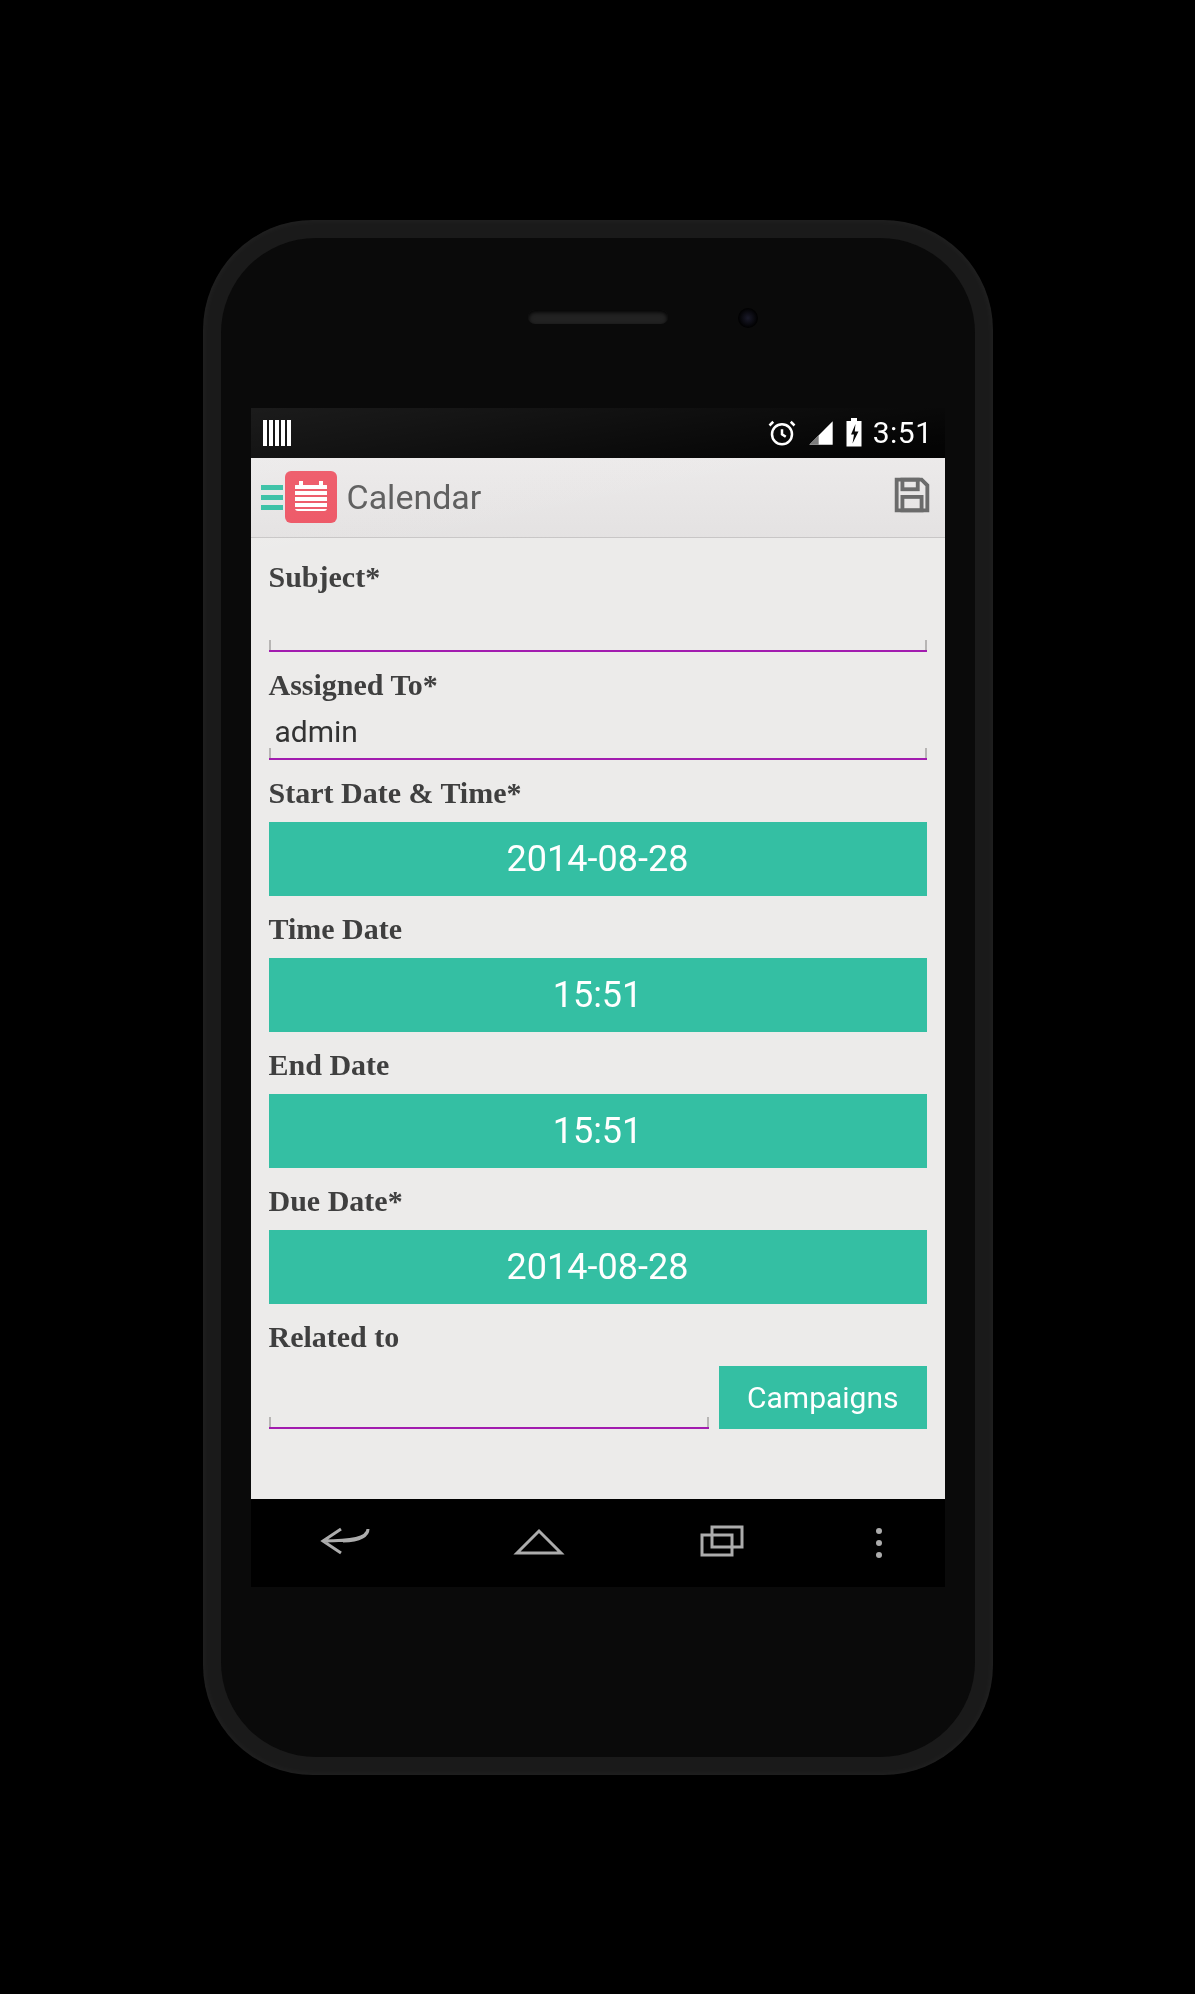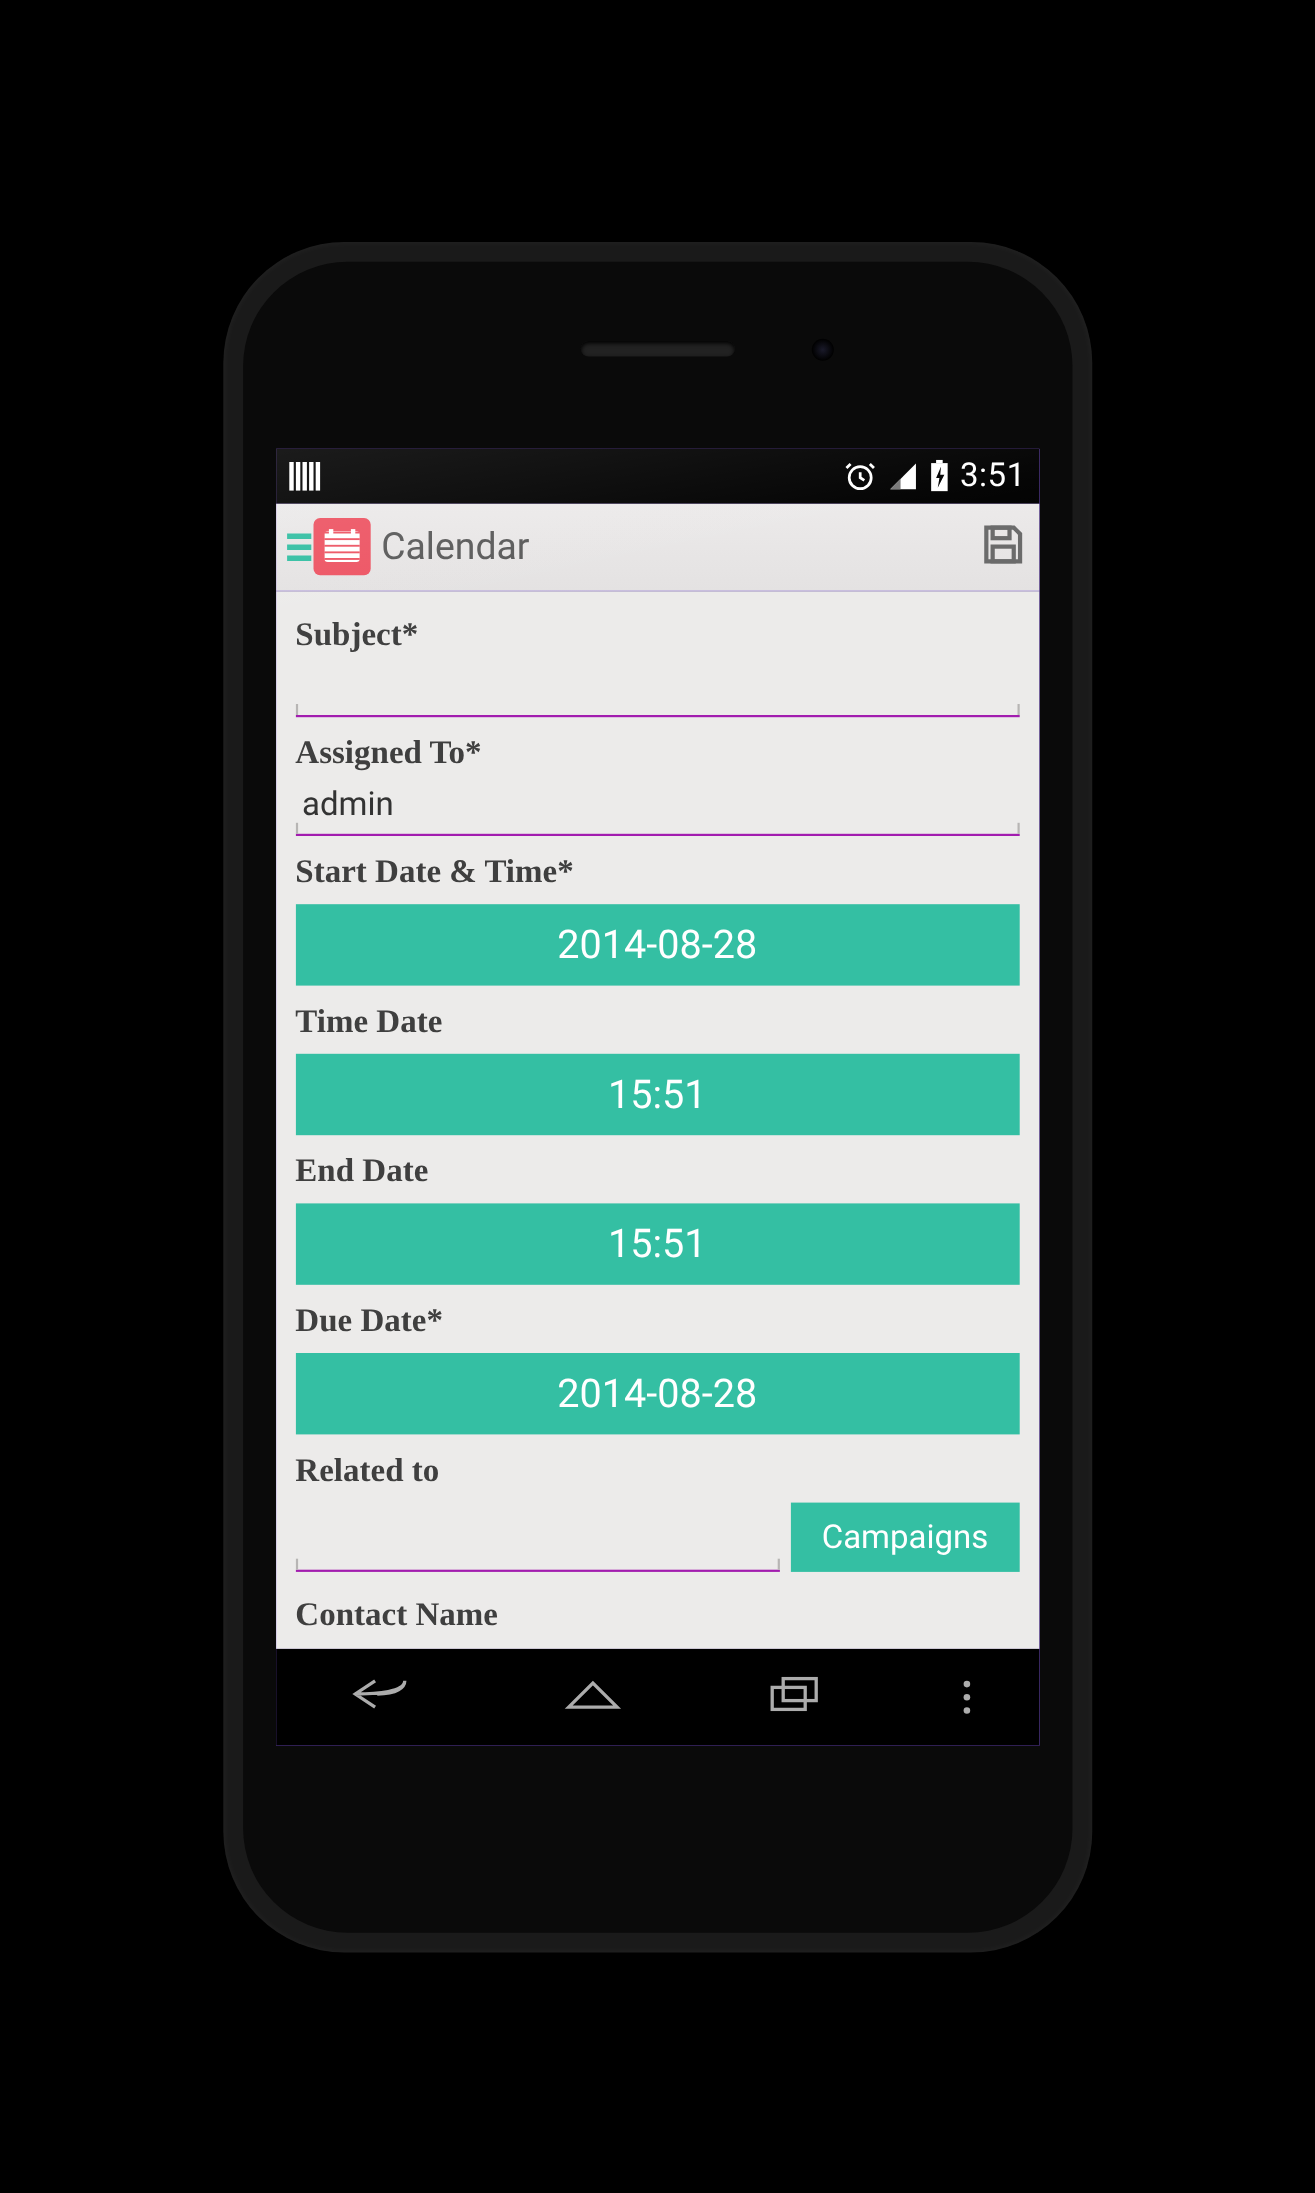--- a/index.html
+++ b/index.html
@@ -48,21 +48,21 @@
     height: 20px;
     background: radial-gradient(circle, #1a1a2a 0%, #000 70%);
     border-radius: 50%;
   }
   .screen {
     position: absolute;
     top: 170px;
     left: 30px;
     right: 30px;
     bottom: 170px;
-    background: #8b5cf6;
+    background: #ffffff;
     display: flex;
     flex-direction: column;
     overflow: hidden;
   }
   .screen::before {
     content: "";
     position: absolute;
     top: -20px; left: -20px; right: -20px; height: 260px;
     background: linear-gradient(170deg, rgba(255,255,255,0.12) 0%, rgba(255,255,255,0.02) 45%, transparent 60%);
     pointer-events: none;
@@ -253,21 +253,20 @@
 
         <div class="field-label">Due Date*</div>
         <div class="teal-btn">2014-08-28</div>
 
         <div class="field-label">Related to</div>
         <div class="related-row">
           <div class="text-input"></div>
           <div class="chip-btn">Campaigns</div>
         </div>
 
-        <div class="field-label" style="margin-top:14px;">Contact Name</div>
       </div>
 
       <div class="nav-bar">
         <div class="nav-btn">
           <svg width="70" height="40" viewBox="0 0 70 40" fill="none" stroke="#bfbfbf" stroke-width="3">
               <path d="M28 8 L10 20 L28 32 M10 20 C 30 20 55 18 55 8 C 55 14 48 20 30 20"></path>
             </svg>
         </div>
         <div class="nav-btn">
           <svg width="60" height="40" viewBox="0 0 60 40" fill="none" stroke="#bfbfbf" stroke-width="3">

